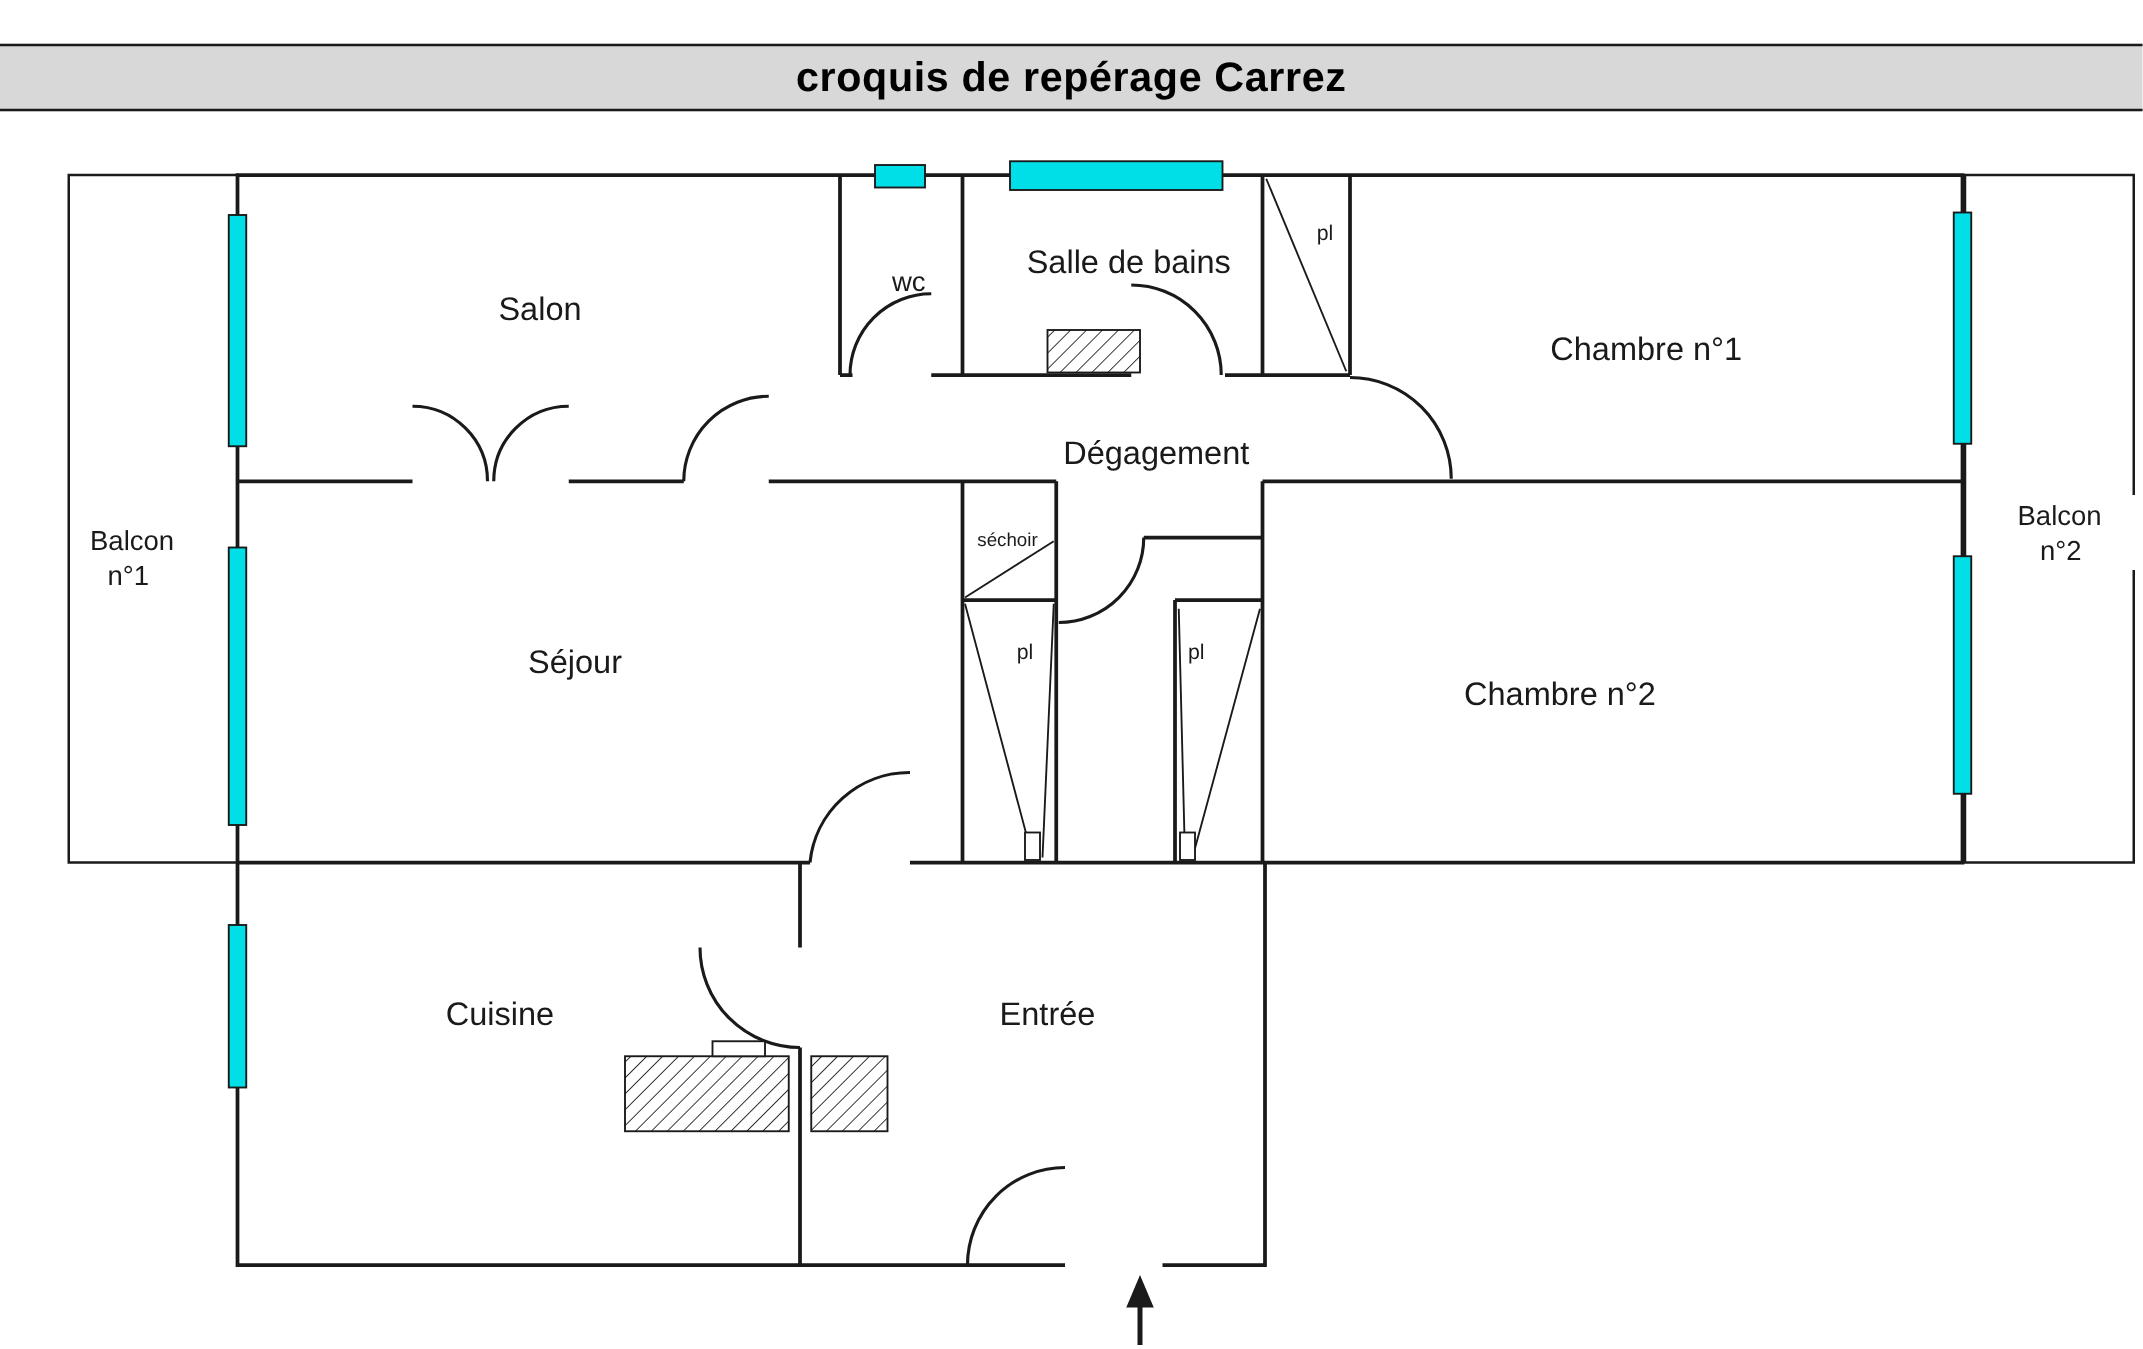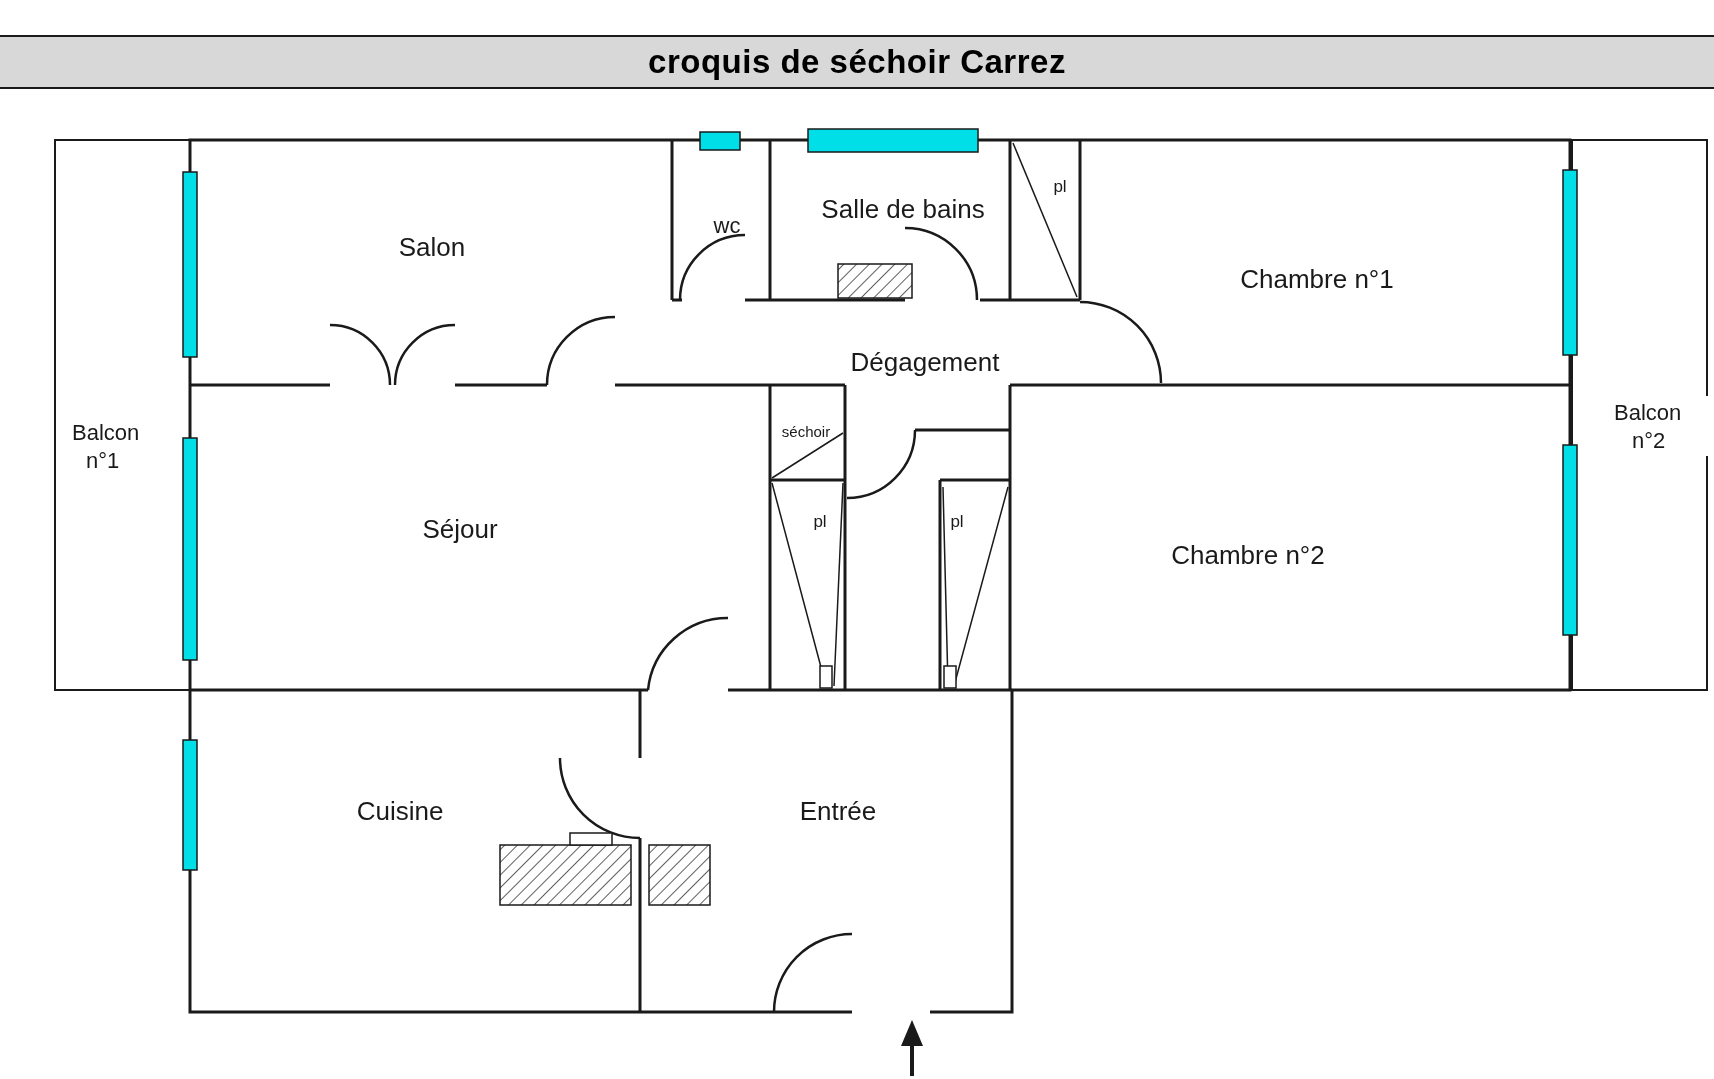--- a/index.html
+++ b/index.html
@@ -31,21 +31,21 @@
   .hatchfill{fill:url(#diag);stroke:#1a1a1a;stroke-width:1.5;}
   .whitebox{fill:#ffffff;stroke:none;}
   .sqdetail{fill:#ffffff;stroke:#1a1a1a;stroke-width:1.5;}
 </style>
 </head>
 <body>
 
 <div class="stage">
 
   <div class="title-bar">
-    <h1>croquis de séchoir Carrez</h1>
+    <h1>croquis de repérage Carrez</h1>
   </div>
 
   <svg width="1714" height="1079" viewBox="0 0 1714 1079">
     <defs>
       <pattern id="grid" width="9" height="9" patternUnits="userSpaceOnUse">
         <rect width="9" height="9" fill="#ffffff"></rect>
         <path d="M9 0 H0 V9" fill="none" stroke="#555555" stroke-width="1"></path>
       </pattern>
       <pattern id="diag" width="9" height="9" patternUnits="userSpaceOnUse" patternTransform="rotate(45)">
         <rect width="9" height="9" fill="#ffffff"></rect>

